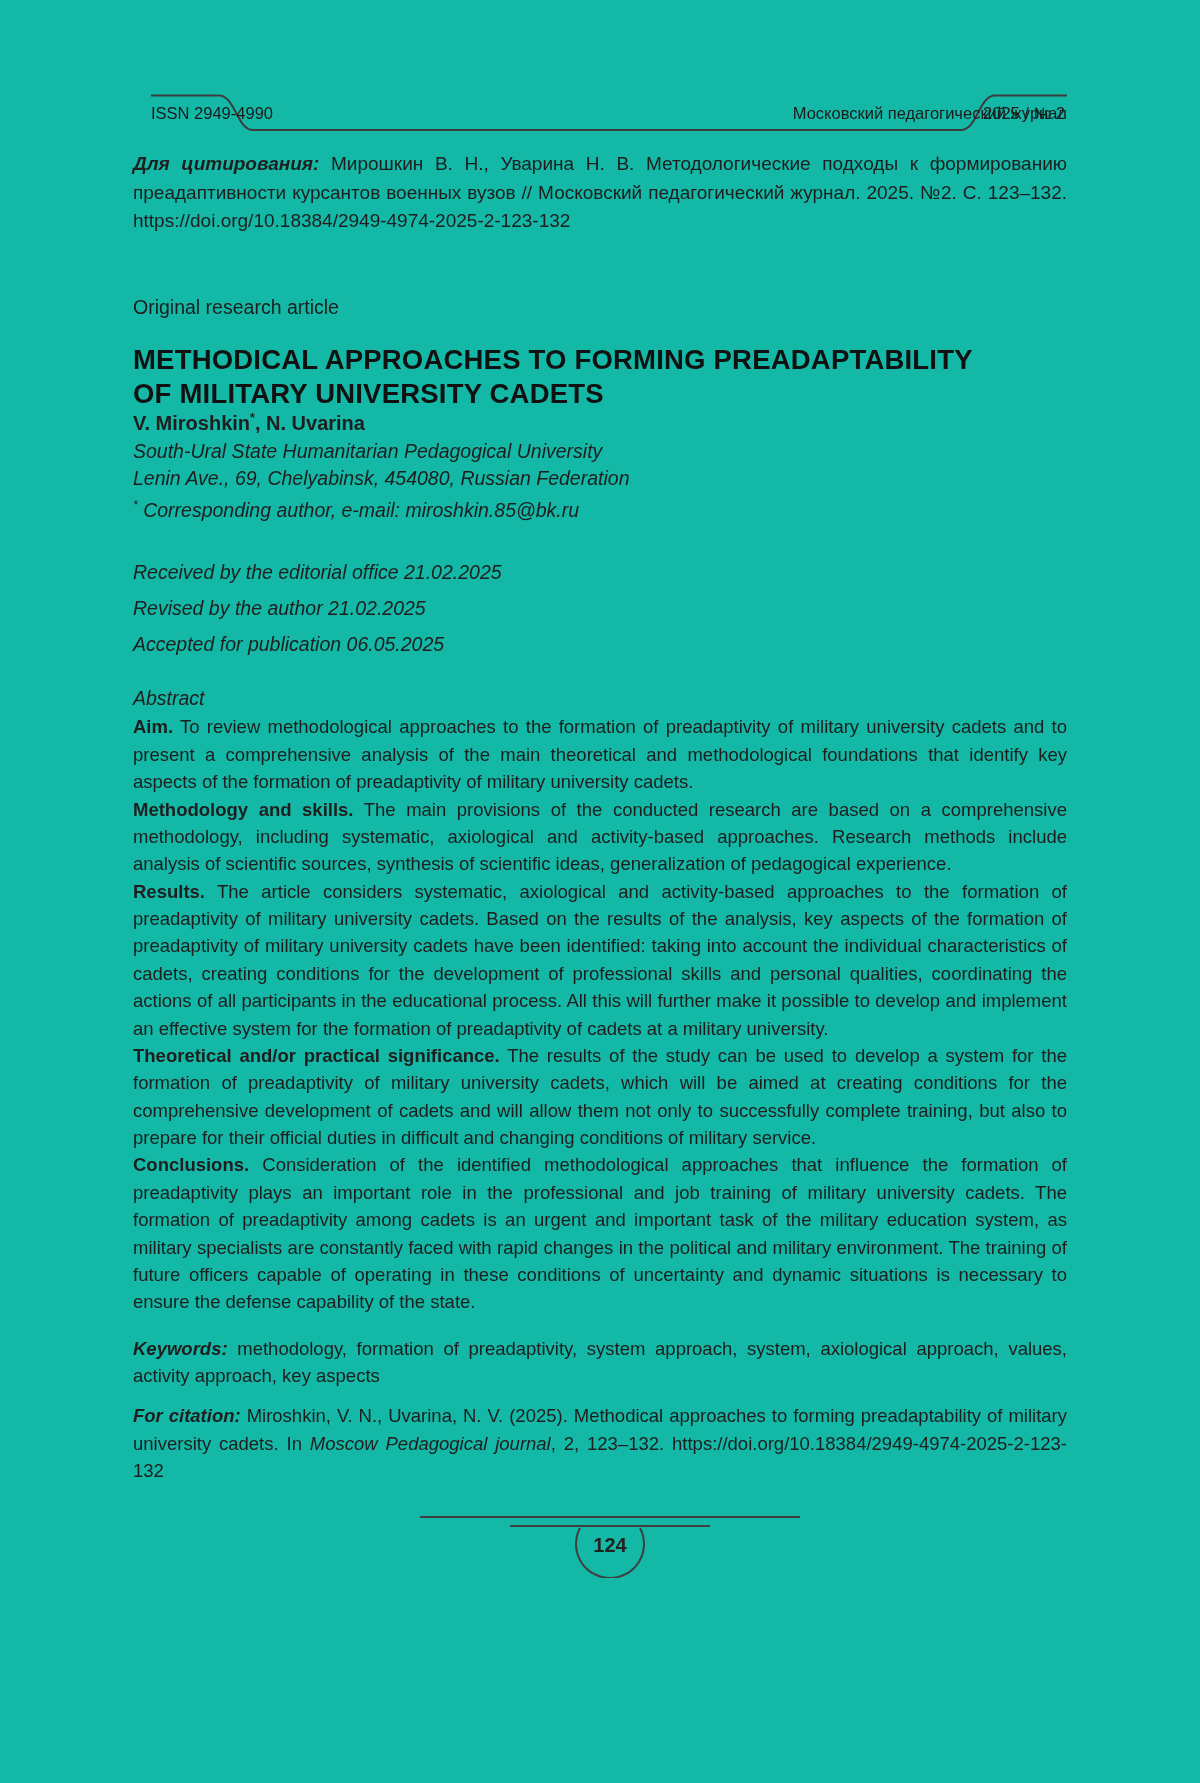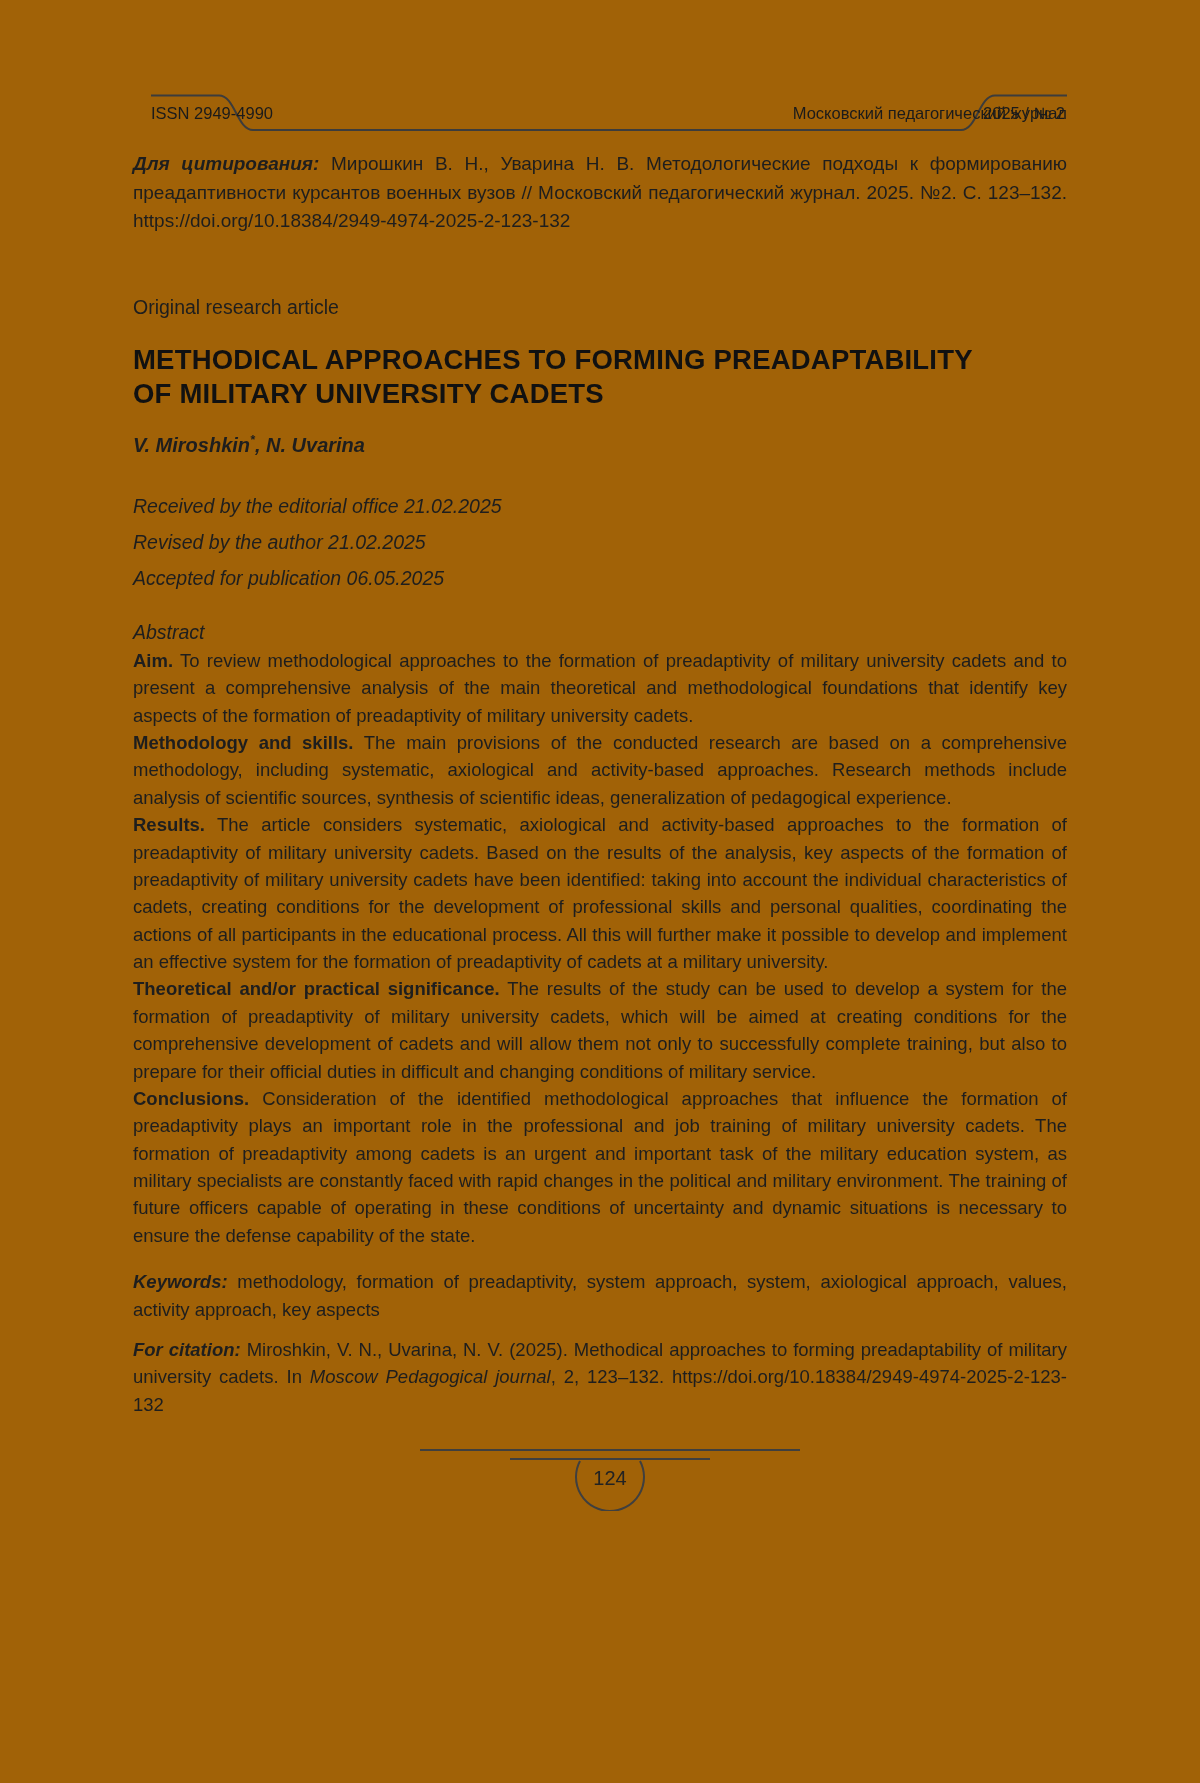--- a/index.html
+++ b/index.html
@@ -2,42 +2,42 @@
 <html><head>
 <meta charset="utf-8">
 <style>
   html, body { margin: 0; padding: 0; background: #ffffff; }
   .page {
     position: relative;
     width: 1200px;
     height: 1783px;
     box-sizing: border-box;
     padding: 93px 133px 0 133px;
-    background: #a16207;
+    background: #14b8a6;
     font-family: "Liberation Sans", sans-serif;
     color: #1e1e1e;
     overflow: hidden;
   }
 
   
   .header { position: relative; height: 40px; margin: 0 0 17px 0; }
   .header svg { position: absolute; left: 0; top: 0; display: block; }
   .h-text { position: absolute; top: 11px; font-size: 16.5px; color: #1b1b1b; white-space: nowrap; }
   .h-issn { left: 18px; }
   .h-journal { left: 0; right: 0; text-align: right; }
   .h-issue { right: 2px; }
 
   
   p { margin: 0; }
   .bi { font-weight: bold; font-style: italic; }
   .cite-ru { font-size: 19px; line-height: 1.5; text-align: justify; }
   .article-type { margin-top: 58px; font-size: 19.5px; line-height: 1.4; }
   .title { margin: 22px 0 0 0; font-size: 27.5px; line-height: 1.24; font-weight: bold; color: #111; letter-spacing: 0.2px; }
   .title .tl { display: block; }
-  .authors { margin-top: 22px; font-size: 20px; font-weight: bold; font-style: italic; }
+  .authors { font-size: 20px; font-weight: bold; }
   .authors sup { font-size: 0.62em; }
   .affil { margin-top: 3px; font-style: italic; font-size: 19.5px; line-height: 27px; }
   .affil sup { font-size: 0.62em; }
   .dates { margin-top: 38px; text-align: left; font-style: italic; font-size: 19.5px; }
   .dates p { margin: 0 0 13px 0; }
   .dates p:last-child { margin-bottom: 0; }
   .abstract-heading { margin-top: 28px; font-size: 19.5px; font-weight: normal; font-style: italic; line-height: 1.5; }
   .abstract { font-size: 18.5px; line-height: 1.48; text-align: justify; }
   .abstract p { margin: 0; }
   .abstract b { font-weight: bold; }
@@ -46,21 +46,21 @@
   .forcite { margin-top: 13px; }
   .forcite i { font-style: italic; }
 
   
   .footer { position: relative; margin-top: 26px; height: 90px; }
   .fl1 { position: absolute; left: 287px; top: 5px; width: 380px; height: 2px; background: #3f3f3f; }
   .fl2 { position: absolute; left: 377px; top: 14px; width: 200px; height: 2px; background: #3f3f3f; }
   .cup { position: absolute; left: 433px; top: 15px; }
   .pagenum {
     position: absolute; left: 433px; top: 23px; width: 88px;
-    text-align: center; font-size: 20px; font-weight: normal; color: #222;
+    text-align: center; font-size: 20px; font-weight: bold; color: #222;
   }
 </style>
 </head>
 <body>
 
 <div class="page">
 
   <div class="header">
     <svg width="934" height="40" viewBox="0 0 934 40">
       <path d="M 18 2.5 H 86 C 102 2.5 104 37 120 37 H 828 C 844 37 846 2.5 862 2.5 H 934" fill="none" stroke="#3c3c3c" stroke-width="2"></path>
@@ -77,20 +77,25 @@
 
   <p class="article-type">Original research article</p>
 
   <h1 class="title">
     <span class="tl">METHODICAL APPROACHES TO FORMING PREADAPTABILITY</span>
     <span class="tl">OF MILITARY UNIVERSITY CADETS</span>
   </h1>
 
   <p class="authors"><span>V. Miroshkin</span><sup>*</sup><span>, N. Uvarina</span></p>
 
+  <div class="affil">
+    <p>South-Ural State Humanitarian Pedagogical University</p>
+    <p>Lenin Ave., 69, Chelyabinsk, 454080, Russian Federation</p>
+    <p><sup>*</sup> <span>Corresponding author, e-mail: miroshkin.85@bk.ru</span></p>
+  </div>
 
   <div class="dates">
     <p>Received by the editorial office 21.02.2025</p>
     <p>Revised by the author 21.02.2025</p>
     <p>Accepted for publication 06.05.2025</p>
   </div>
 
   <p class="abstract-heading">Abstract</p>
   <div class="abstract">
     <p><b>Aim.</b> <span>To review methodological approaches to the formation of preadaptivity of military university cadets and to present a comprehensive analysis of the main theoretical and methodological foundations that identify key aspects of the formation of preadaptivity of military university cadets.</span></p>

